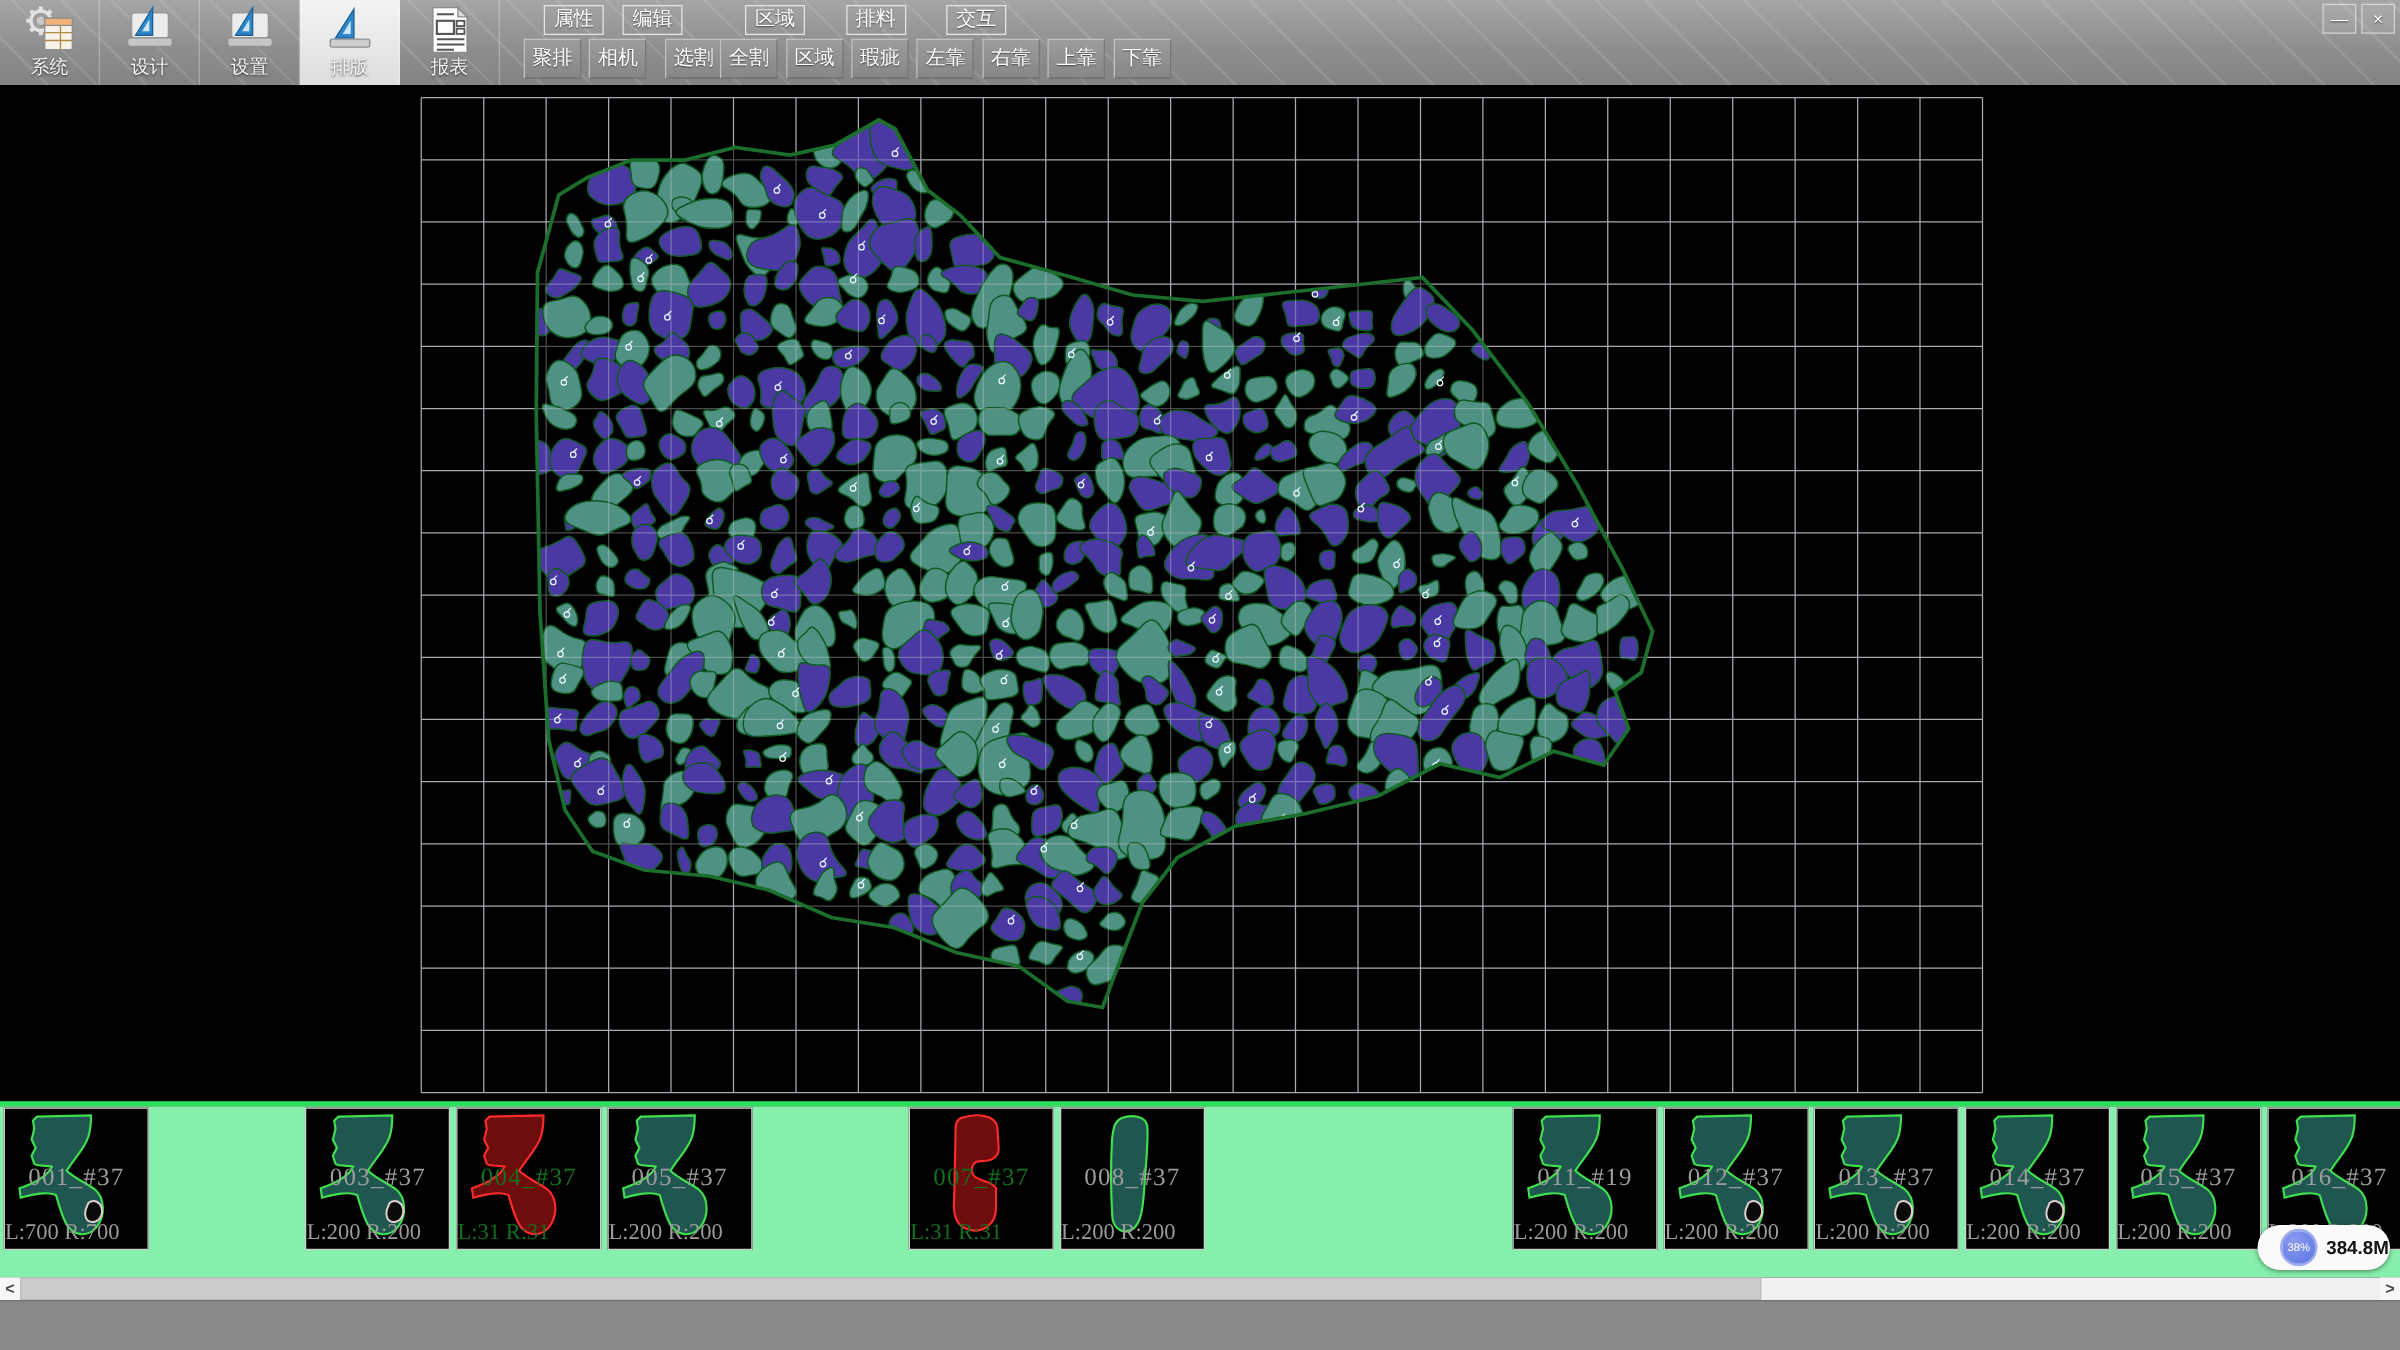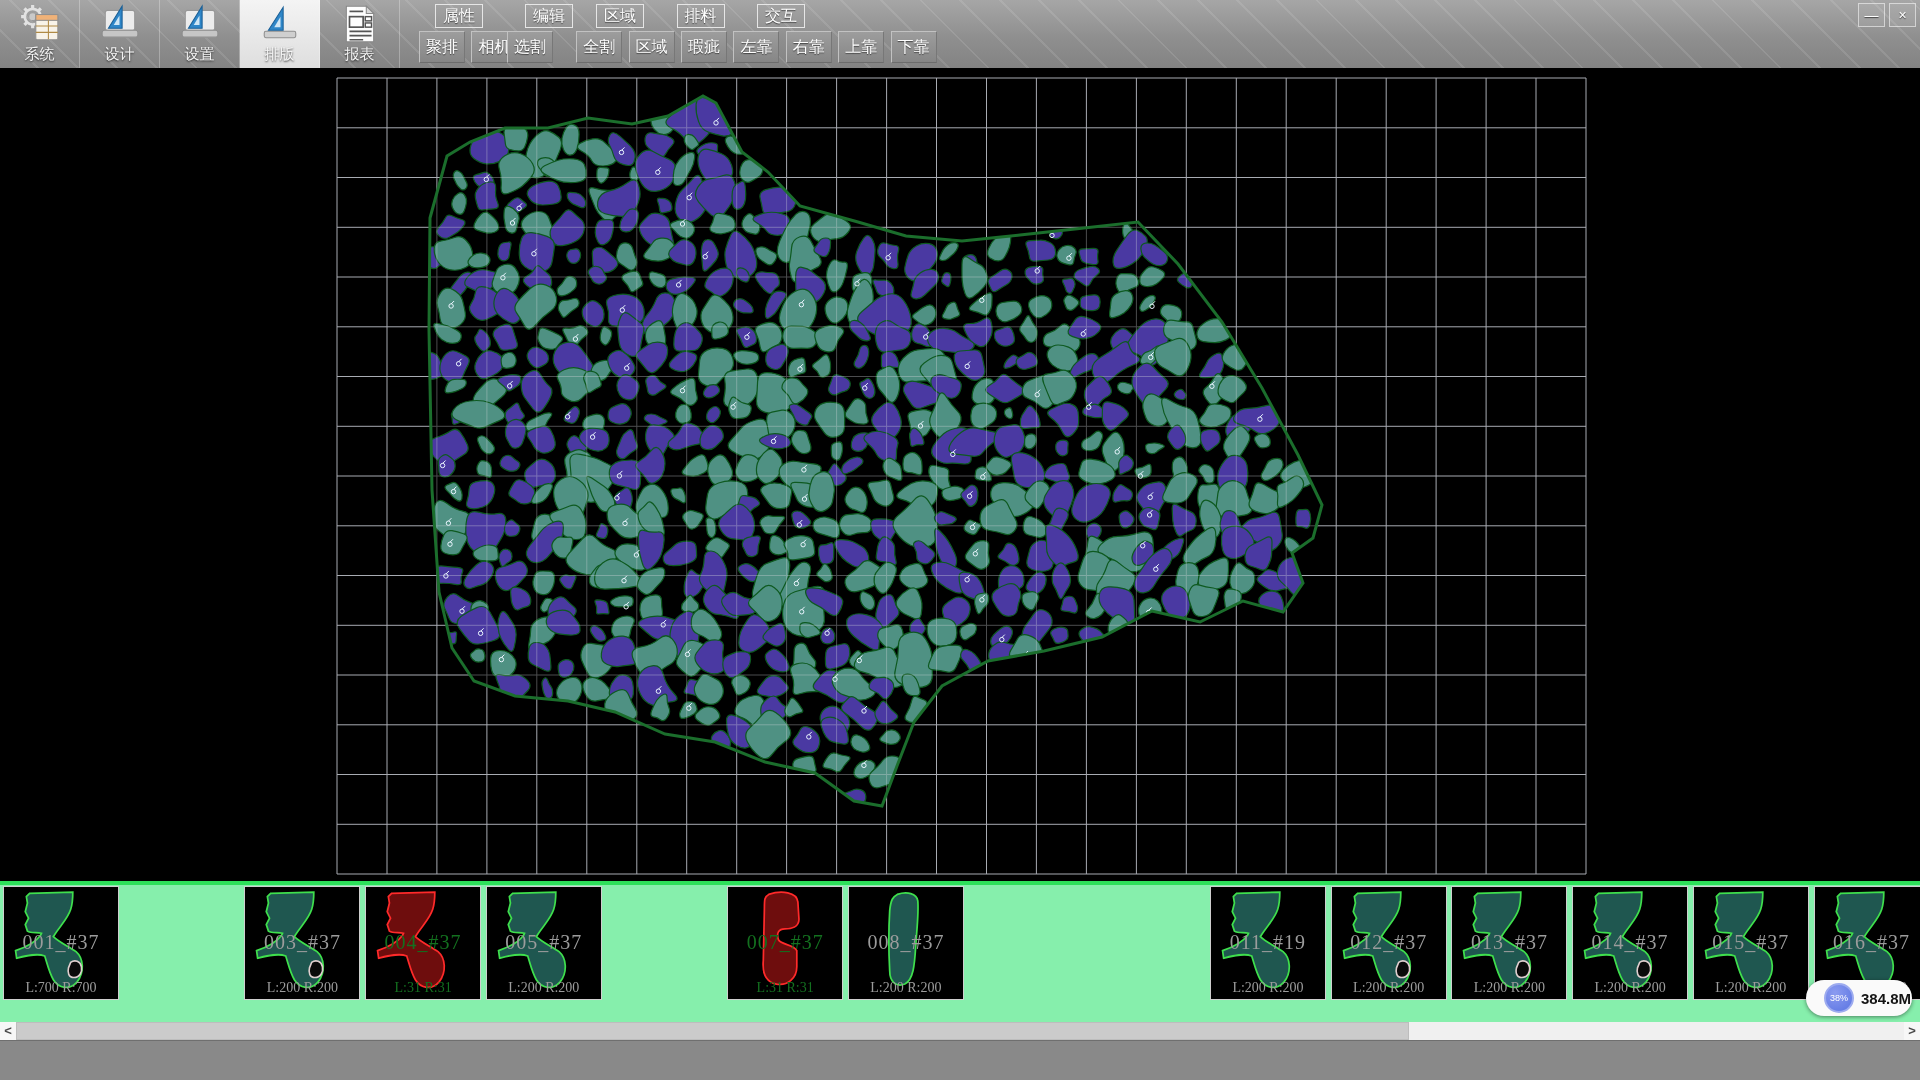--- a/index.html
+++ b/index.html
@@ -34,22 +34,22 @@
   #canvas svg{display:block;}
 
   
   #divider{position:absolute;left:0;top:881px;width:1920px;height:4px;background:#2de05a;}
   #tray{position:absolute;left:0;top:885px;width:1920px;height:137px;background:#86efac;overflow:hidden;}
   .tray-item{position:absolute;top:1px;height:114px;width:116px;background:#000;
     border:1px solid #cfcfcf;overflow:hidden;}
   .tray-item svg{position:absolute;left:3px;top:2px;width:110px;height:108px;}
   .part-id{position:absolute;left:0;right:0;top:44px;text-align:center;
     font-family:"Liberation Serif",serif;font-size:20px;letter-spacing:1px;}
-  .part-lr{position:absolute;left:0;right:0;bottom:3px;text-align:center;
-    font-family:"Liberation Serif",serif;font-size:14px;}
+  .part-lr{position:absolute;left:0;right:0;bottom:3px;text-align:left;
+    font-family:"Liberation Serif",serif;font-size:18px;}
   .lab-gray{color:#9c9c9c;} .lab-green{color:#13701f;}
 
   
   #hscroll{position:absolute;left:0;top:1022px;width:1920px;height:18px;background:#f0f0f0;}
   .scroll-btn{position:absolute;top:0;width:16px;height:18px;background:#f7f7f7;color:#4a4a4a;
     font-size:13px;font-weight:bold;text-align:center;line-height:17px;}
   #scroll-thumb{position:absolute;left:16px;top:0;width:1393px;height:18px;background:#cbcbcb;
     border:1px solid #bdbdbd;}
   #statusbar{position:absolute;left:0;top:1040px;width:1920px;height:40px;background:#898989;
     border-top:1px solid #6f6f6f;}
@@ -119,29 +119,29 @@
               <rect x="10" y="13" width="13" height="10" fill="none" stroke="#555" stroke-width="1.6"></rect>
               <rect x="25" y="13" width="6" height="4" fill="none" stroke="#555" stroke-width="1.4"></rect>
               <rect x="25" y="19" width="6" height="4" fill="none" stroke="#555" stroke-width="1.4"></rect>
               <path d="M10 27h21M10 31h21M10 35h13" stroke="#555" stroke-width="1.6"></path>
             </svg></div>
           <div class="big-label">报表</div>
         </div>
       </div>
     <div id="menu-tabs">
         <div class="menu-tab" style="left:435px">属性</div>
-        <div class="menu-tab" style="left:525px">编辑</div>
+        <div class="menu-tab" style="left:498px">编辑</div>
         <div class="menu-tab" style="left:596px">区域</div>
         <div class="menu-tab" style="left:676.5px">排料</div>
         <div class="menu-tab" style="left:757px">交互</div>
       </div>
     <div id="tool-buttons">
         <div class="tool-btn" style="left:419px">聚排</div>
         <div class="tool-btn" style="left:471.4px">相机</div>
-        <div class="tool-btn" style="left:507px">选割</div>
+        <div class="tool-btn" style="left:532px">选割</div>
         <div class="tool-btn" style="left:576.2px">全割</div>
         <div class="tool-btn" style="left:628.6px">区域</div>
         <div class="tool-btn" style="left:681px">瑕疵</div>
         <div class="tool-btn" style="left:733.4px">左靠</div>
         <div class="tool-btn" style="left:785.8px">右靠</div>
         <div class="tool-btn" style="left:838.2px">上靠</div>
         <div class="tool-btn" style="left:890.5999999999999px">下靠</div>
       </div>
     <div class="win-btn" style="left:1858px">—</div>
     <div class="win-btn" style="left:1889px">×</div>

